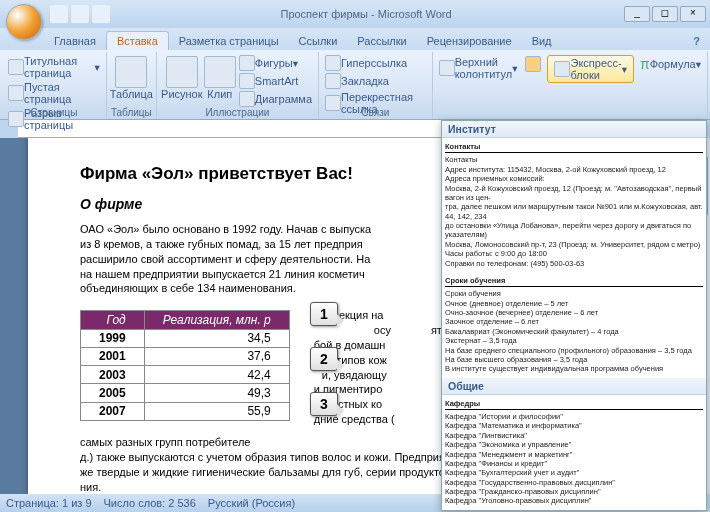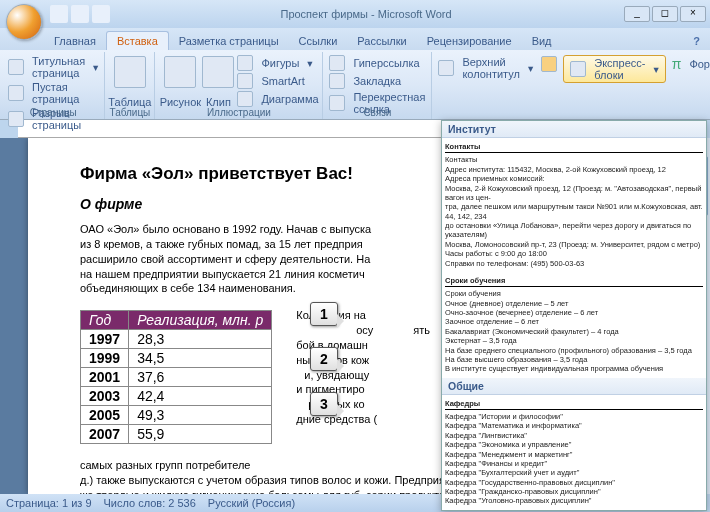--- a/index.html
+++ b/index.html
@@ -10,33 +10,33 @@
 .qat-btn{width:18px;height:18px;background:#e8f0fb;border:1px solid transparent;border-radius:2px}
 .title{flex:1;text-align:center;color:#4a6a8a}
 .winbtns{display:flex;margin-right:4px}
 .winbtn{width:26px;height:16px;background:#d8e6f6;border:1px solid #9ab;margin-left:2px;text-align:center;line-height:12px;font-size:10px;border-radius:2px}
 .tabs{height:22px;display:flex;padding-left:44px;background:linear-gradient(#d6e6f7,#c8dbf0);align-items:end}
 .tab{padding:3px 10px;color:#3a5a8a;cursor:pointer}
 .tab.active{background:#e8f0fb;border-radius:3px 3px 0 0;border:1px solid #a8c0e0;border-bottom:none;color:#d06010}
 .ribbon{height:70px;background:linear-gradient(#eaf2fc,#dce8f7,#c6d9ef);border-bottom:1px solid #9ab;display:flex;padding:2px 2px 0}
 .rgroup{border-right:1px solid #b8cde4;padding:2px 4px;display:flex;flex-direction:column;position:relative}
 .rgroup-label{position:absolute;bottom:1px;left:0;right:0;text-align:center;font-size:10px;color:#4a6a8a}
-.rbtn{display:flex;align-items:center;gap:8px;padding:1px 2px;color:#3a5a8a;font-size:10.5px}
+.rbtn{display:flex;align-items:center;gap:0;padding:1px 2px;color:#3a5a8a;font-size:10.5px}
 .rbtn-big{flex-direction:column;width:42px;text-align:center;font-size:10px;padding-top:2px}
 .ricon{width:16px;height:16px;background:#e0e8f4;border:1px solid #a0b8d0;border-radius:2px;flex-shrink:0}
 .ricon-big{width:32px;height:32px}
 .rbtn.highlight{background:linear-gradient(#fef9e6,#fde89a);border:1px solid #d4a030;border-radius:3px;padding:1px 6px}
 .ruler-area{height:18px;background:#fff;border-bottom:1px solid #aaa;margin:0 18px}
 .doc-area{position:absolute;top:138px;bottom:18px;left:0;right:0;background:#5a7ba0;overflow:hidden}
 .page{background:#fff;margin:0 28px;padding:26px 52px;height:100%;box-shadow:0 0 6px rgba(0,0,0,.4);color:#000}
 .page h1{font-size:17px;font-weight:bold;margin-bottom:12px}
 .page h2{font-size:14px;font-style:italic;font-weight:bold;margin:10px 0}
 .page p{font-size:11px;margin:8px 0;line-height:1.35}
 .tbl{border-collapse:collapse;margin:6px 0}
-.tbl td,.tbl th{border:1px solid #888;padding:1px 8px;font-size:14px;text-align:left}
+.tbl td,.tbl th{border:1px solid #888;padding:1px 18px;font-size:12px;text-align:right}
 .tbl th{background:#7a2a6a;color:#fff;font-style:italic;font-weight:normal}
 .tbl td:first-child{font-weight:bold}
 .pane{position:absolute;top:120px;right:3px;width:266px;background:#fff;border:1px solid #8aa;box-shadow:0 2px 8px rgba(0,0,0,.3);z-index:20;font-size:9px}
 .pane-cat{background:linear-gradient(#f0f5fb,#e0eaf6);padding:2px 6px;font-size:10.5px;color:#3a5a8a;font-weight:bold;border-bottom:1px solid #c0d0e4}
 .pane-block{padding:4px 3px}
 .pane-title{font-size:10px;font-weight:bold;border-bottom:1.5px solid #000;margin-bottom:2px;padding-bottom:1px}
 .pane-block div{font-size:7.5px;line-height:1.25;color:#222}
 .callout{position:absolute;width:28px;height:24px;background:linear-gradient(#fff,#e0e0e0);border:1px solid #555;border-radius:3px;text-align:center;line-height:22px;font-size:14px;font-weight:bold;box-shadow:1px 1px 3px rgba(0,0,0,.4);z-index:25}
 .callout::after{content:"";position:absolute;left:100%;top:50%;border:7px solid transparent;border-left-color:#e0e0e0}
 .statusbar{position:absolute;bottom:0;left:0;right:16px;height:18px;background:linear-gradient(#d0e2f6,#b8d0ec);display:flex;align-items:center;padding:0 6px;font-size:10px;color:#3a5a8a;gap:12px}
@@ -154,24 +154,20 @@
     <h2>О фирме</h2>
     <p><span>ОАО «Эол» было основано в 1992 году. Начав с выпуска</span><br><span>из 8 кремов, а также губных помад, за 15 лет предприя</span><br><span>расширило свой ассортимент и сферу деятельности. На</span><br><span>на нашем предприятии выпускается 21 линия косметич</span><br><span>объединяющих в себе 134 наименования.</span></p>
     <div style="display:flex;gap:24px">
       <table class="tbl">
         <tbody>
             <tr>
               <th>Год</th>
               <th>Реализация, млн. р</th>
             </tr>
         <tr>
-              <td>1997</td>
-              <td>28,3</td>
-            </tr>
-        <tr>
               <td>1999</td>
               <td>34,5</td>
             </tr>
         <tr>
               <td>2001</td>
               <td>37,6</td>
             </tr>
         <tr>
               <td>2003</td>
               <td>42,4</td>

